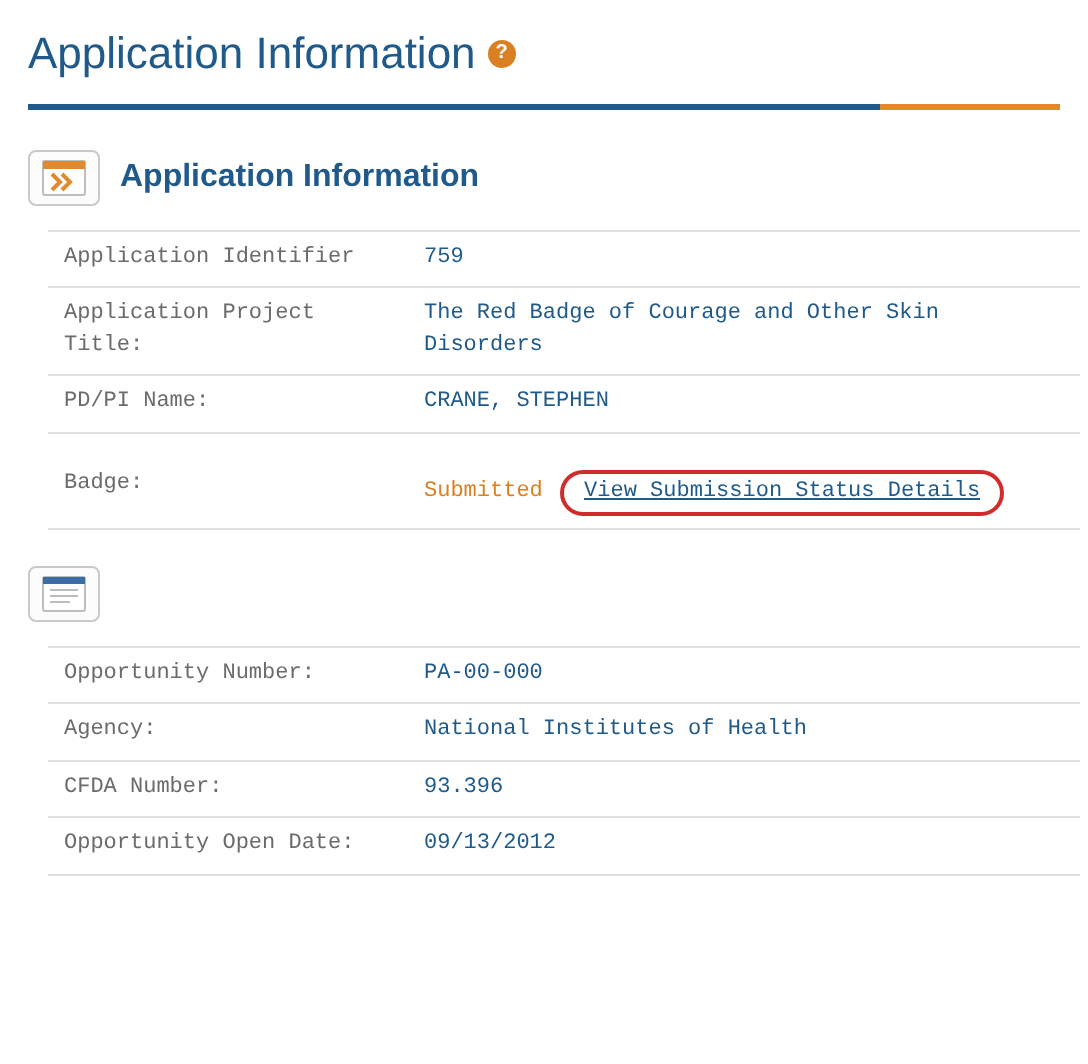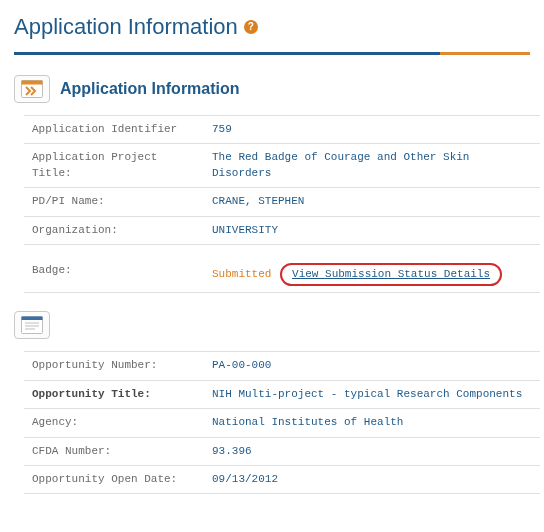--- a/index.html
+++ b/index.html
@@ -147,24 +147,20 @@
       <td class="value-cell">759</td>
     </tr>
     <tr>
       <td class="label-cell">Application Project Title:</td>
       <td class="value-cell">The Red Badge of Courage and Other Skin Disorders</td>
     </tr>
     <tr>
       <td class="label-cell">PD/PI Name:</td>
       <td class="value-cell">CRANE, STEPHEN</td>
     </tr>
-    <tr>
-      <td class="label-cell">Organization:</td>
-      <td class="value-cell">UNIVERSITY</td>
-    </tr>
     <tr class="row-spacer">
           <td></td>
           <td></td>
         </tr>
     <tr>
       <td class="label-cell">Badge:</td>
       <td class="value-cell">
         <span class="status-submitted">Submitted</span>
         <span class="red-callout">
           <a class="link">View Submission Status Details</a>
@@ -188,24 +184,20 @@
     </div>
   </div>
 
   <table class="info-table">
     <tbody>
         <tr>
       <td class="label-cell">Opportunity Number:</td>
       <td class="value-cell">PA-00-000</td>
     </tr>
     <tr>
-      <td class="label-cell bold-label">Opportunity Title:</td>
-      <td class="value-cell">NIH Multi-project - typical Research Components</td>
-    </tr>
-    <tr>
       <td class="label-cell">Agency:</td>
       <td class="value-cell">National Institutes of Health</td>
     </tr>
     <tr>
       <td class="label-cell">CFDA Number:</td>
       <td class="value-cell">93.396</td>
     </tr>
     <tr>
       <td class="label-cell">Opportunity Open Date:</td>
       <td class="value-cell">09/13/2012</td>

